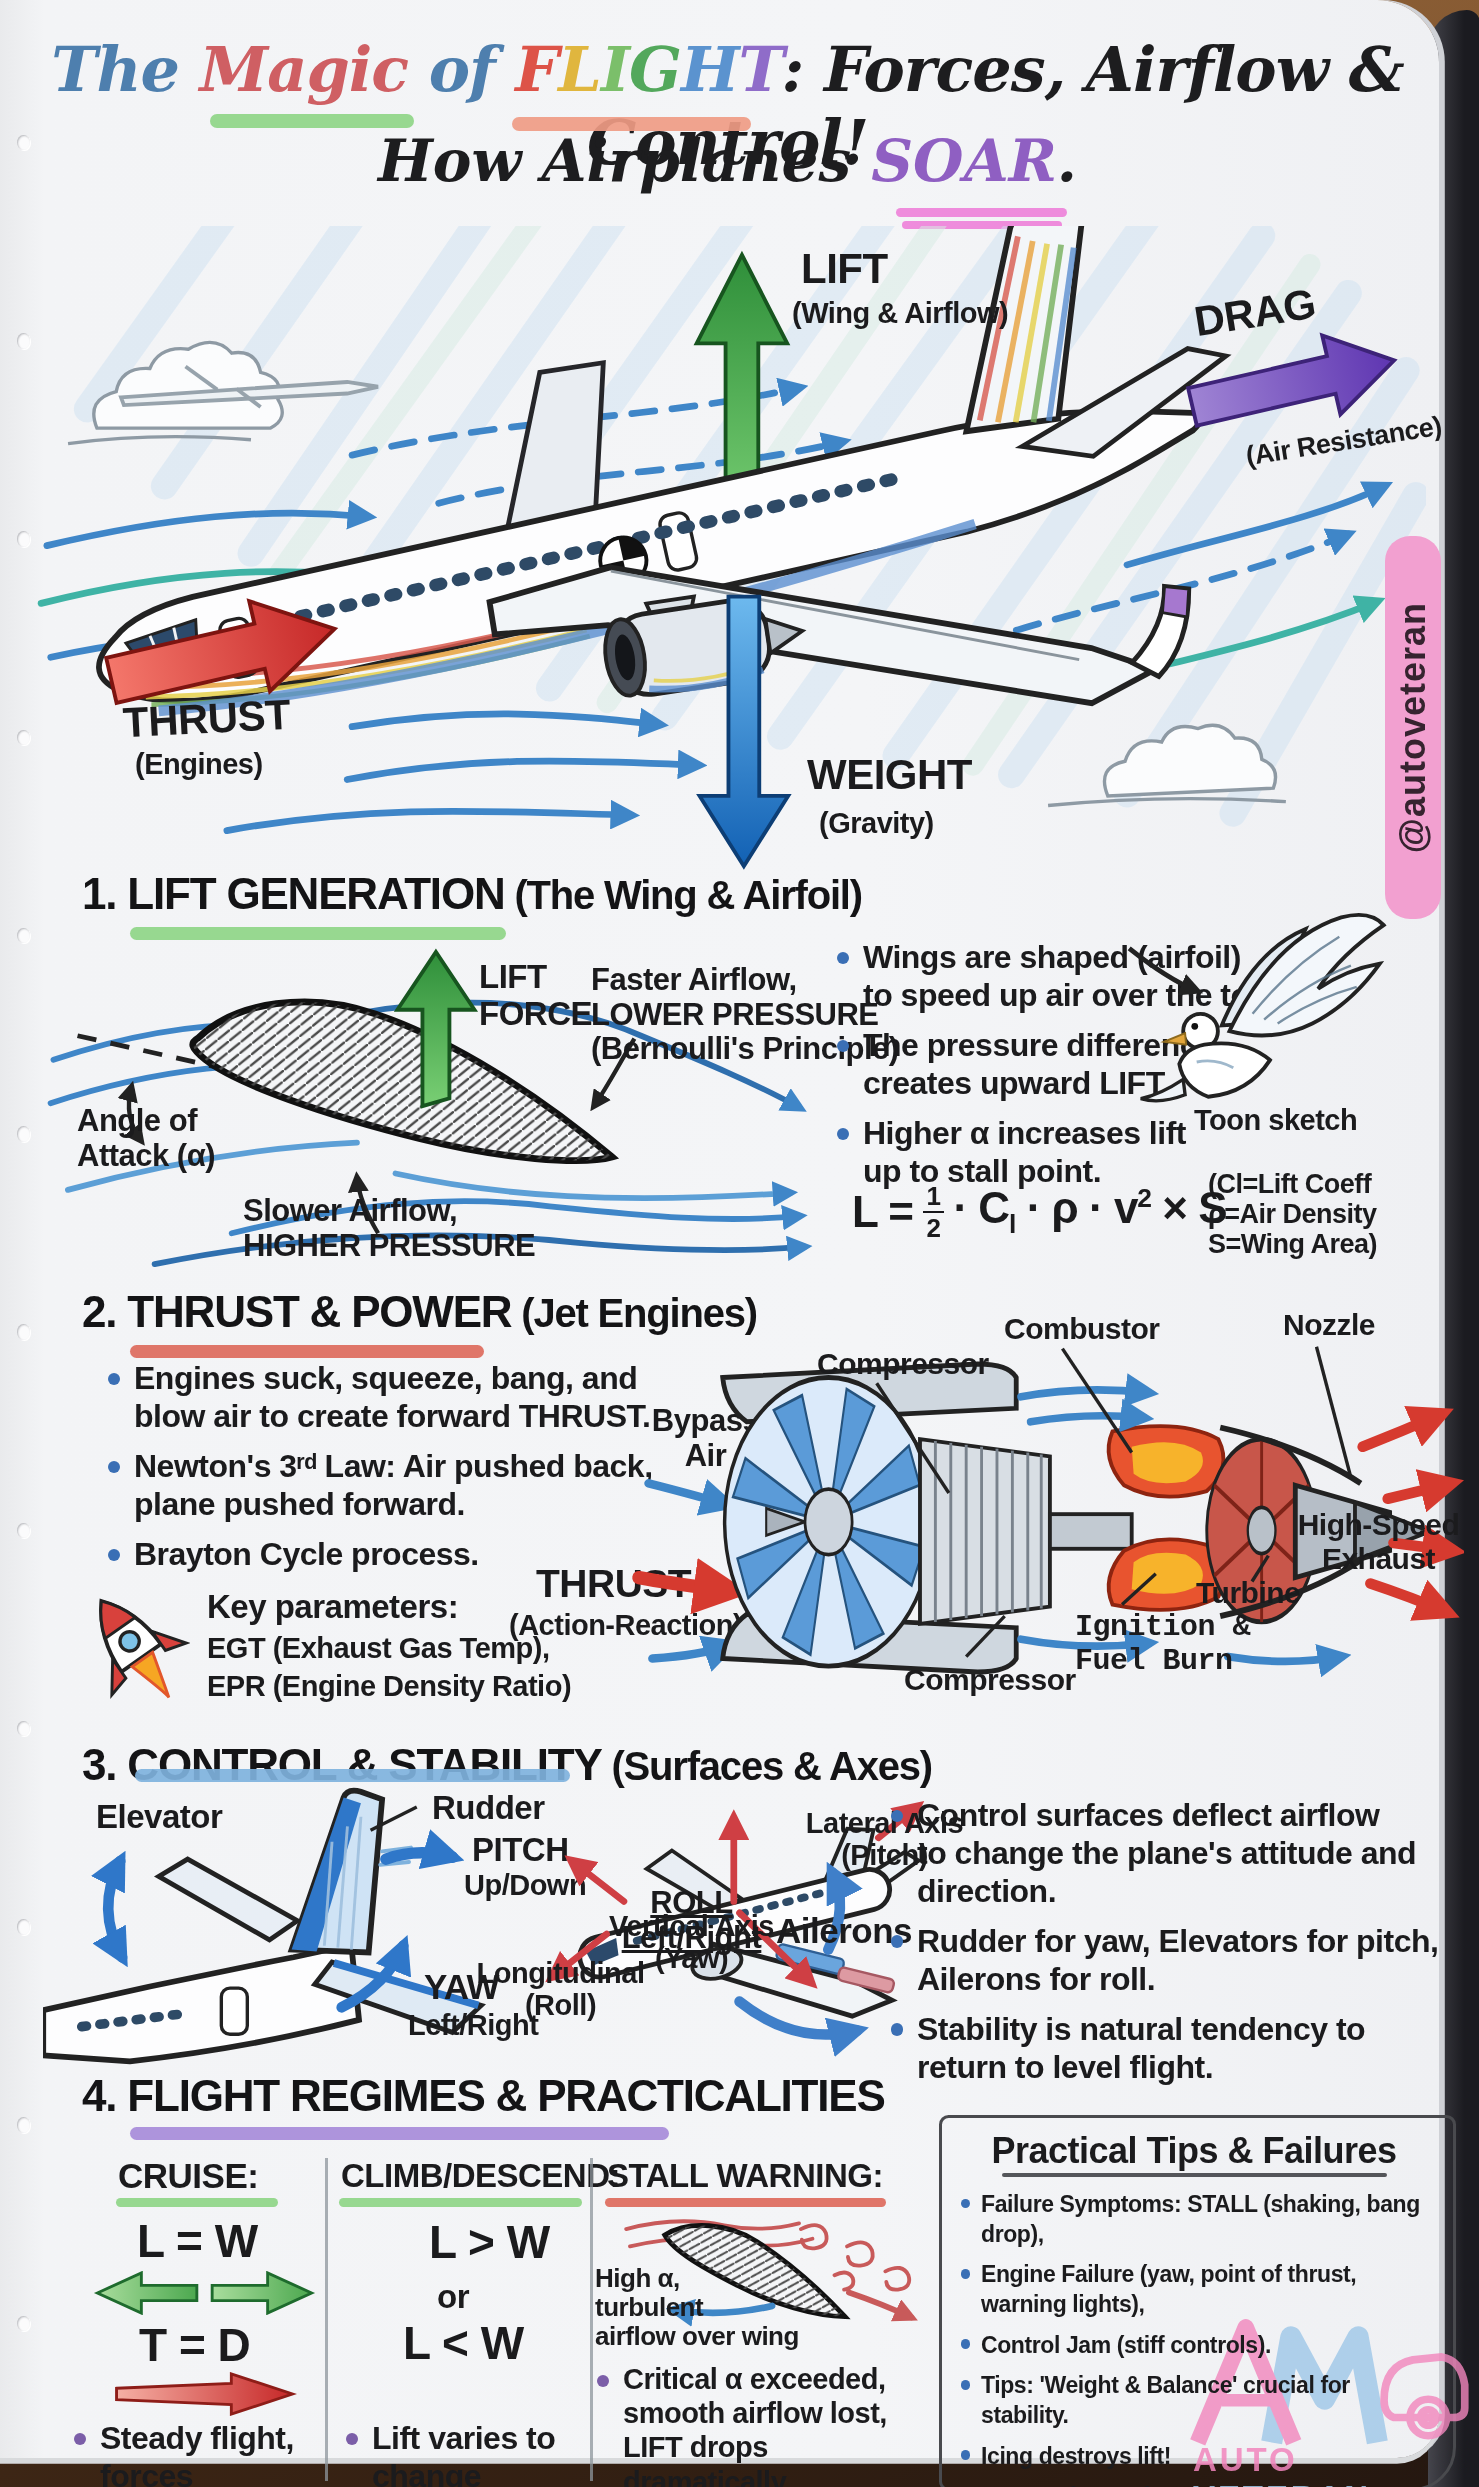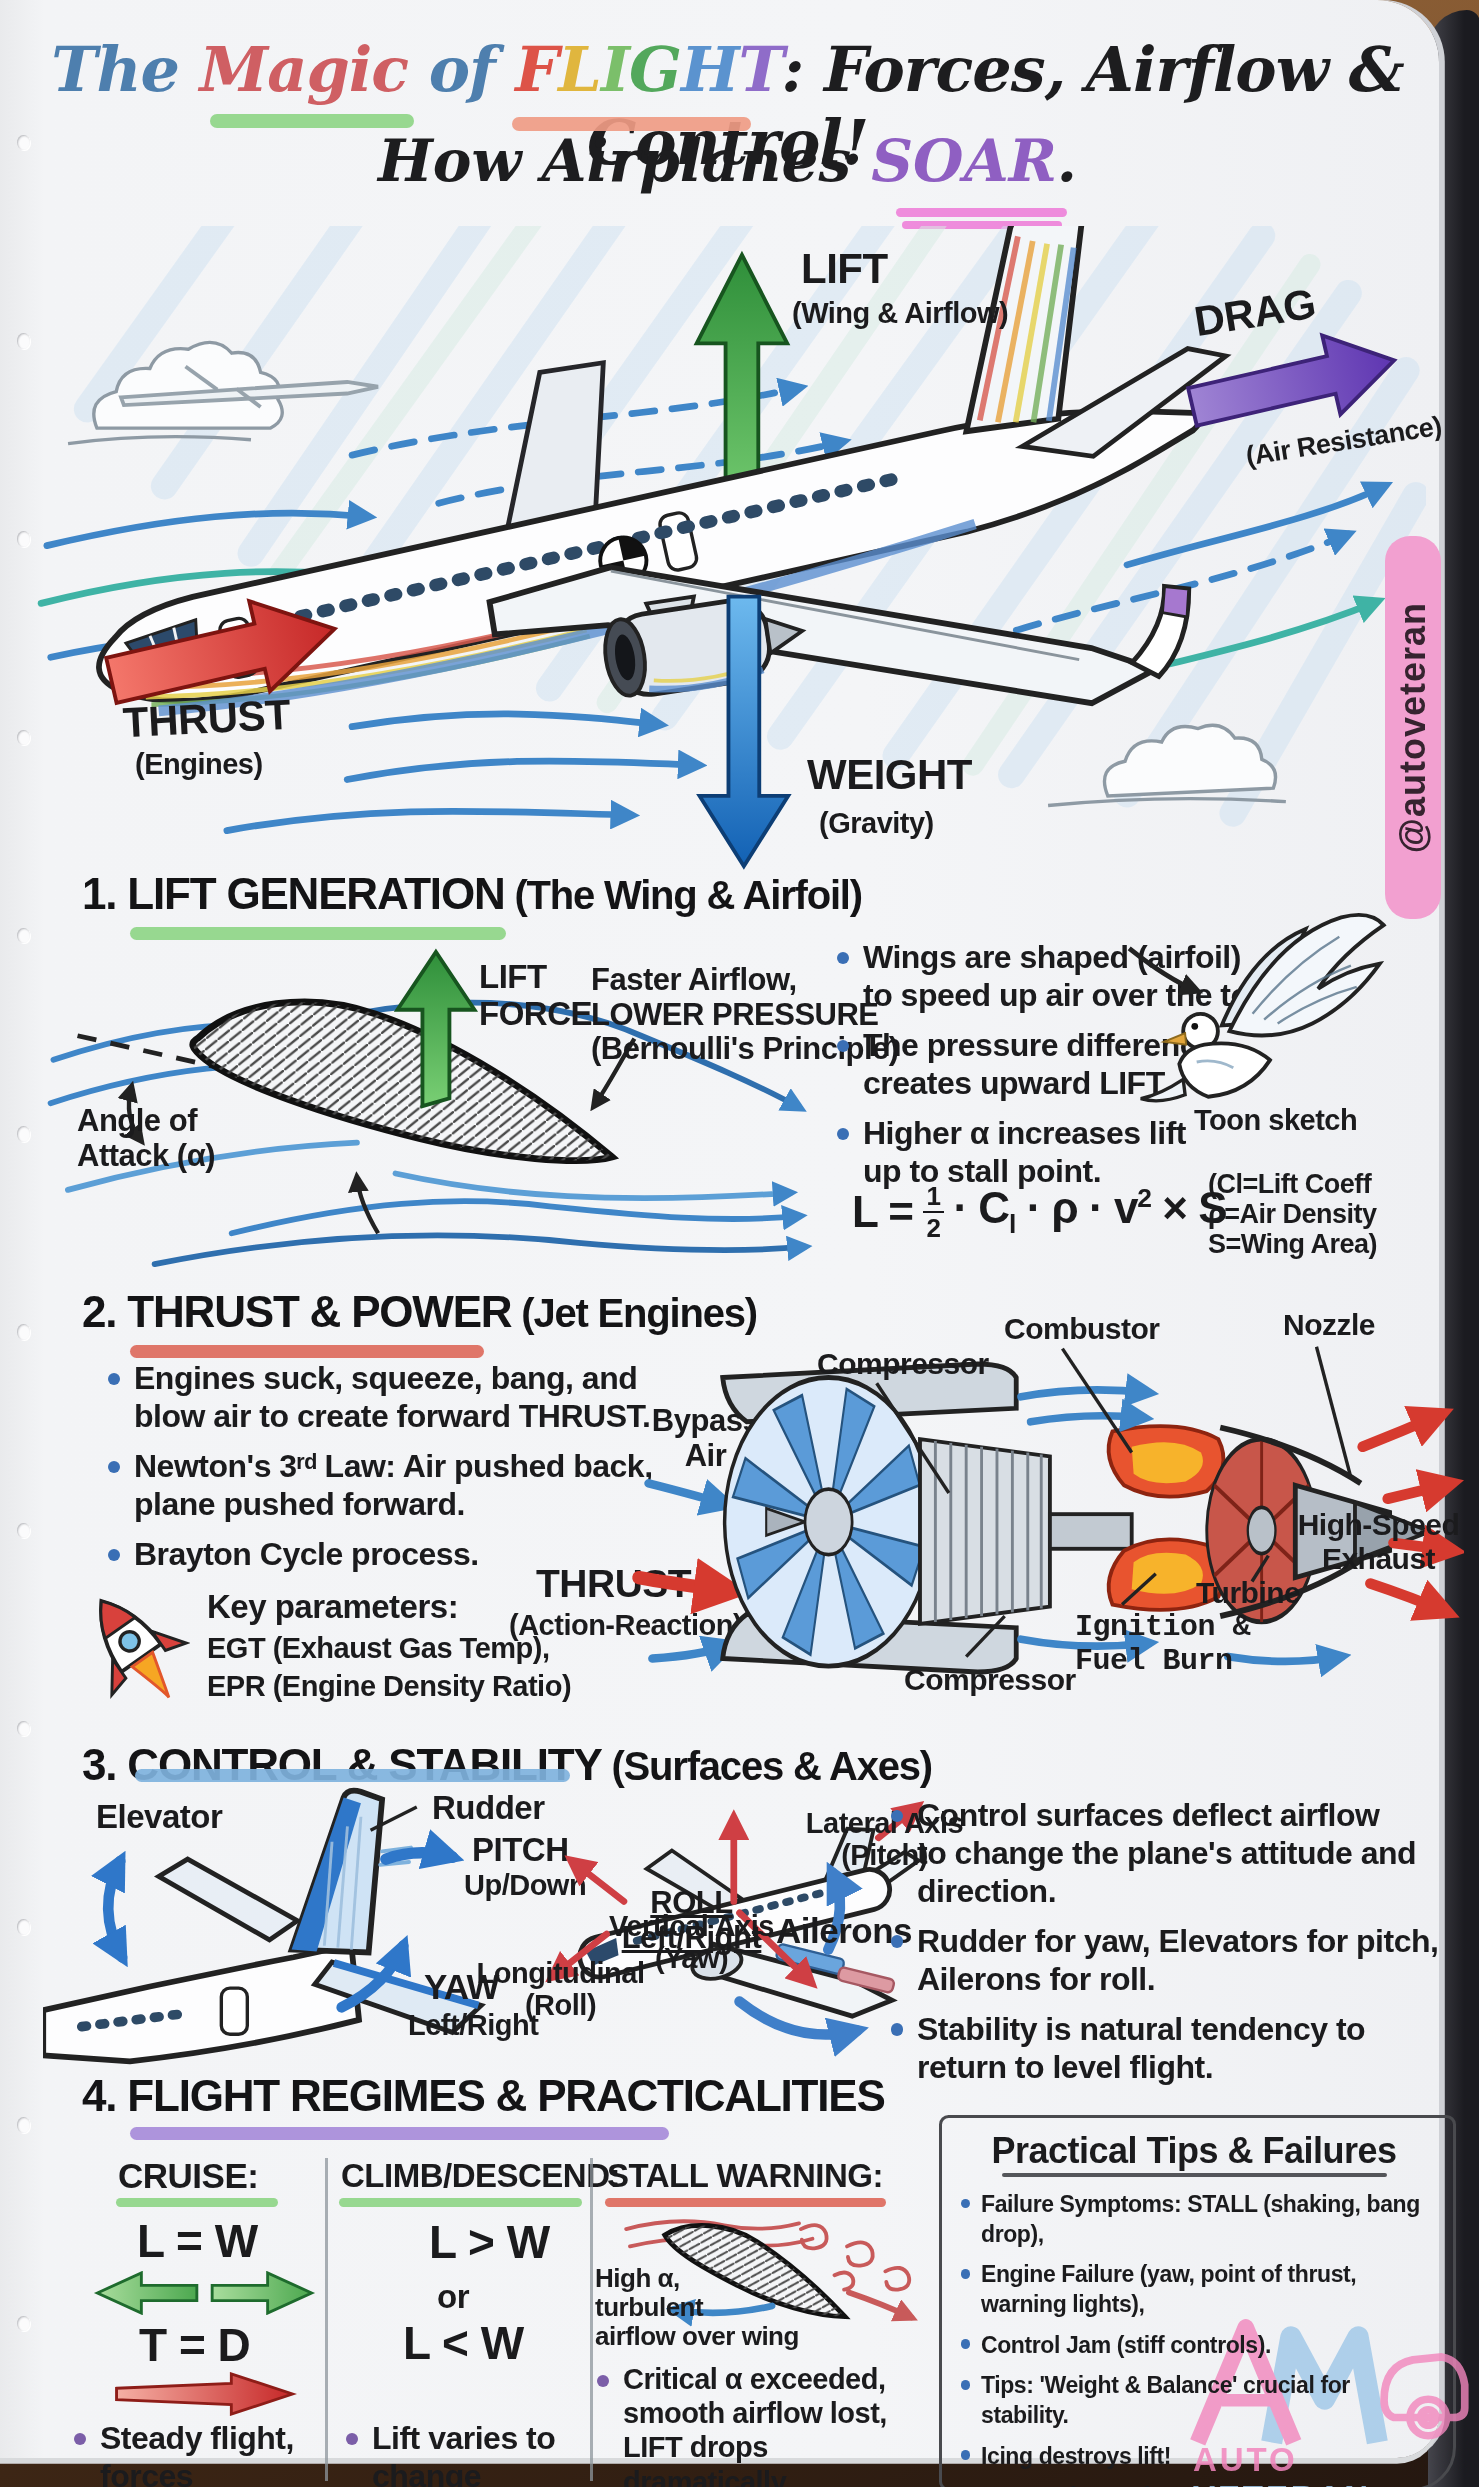--- a/index.html
+++ b/index.html
@@ -273,20 +273,22 @@
     <path d="M 618 98 C 600 128 590 148 576 168" stroke="#222" stroke-width="4.5" fill="none" marker-end="url(#aK1)"></path>
     <path d="M 352 300 C 340 280 332 262 330 242" stroke="#222" stroke-width="4.5" fill="none" marker-end="url(#aK1)"></path>
   </svg>
   <div class="lbl f34 ml" style="left:479px;top:959px;">LIFT
 FORCE</div>
   <div class="lbl f32 ml" style="left:591px;top:963px;">Faster Airflow,
 LOWER PRESSURE
 (Bernoulli's Principle)</div>
   <div class="lbl f32 ml" style="left:77px;top:1104px;">Angle of
 Attack (α)</div>
+  <div class="lbl f32 ml" style="left:243px;top:1194px;">Slower Airflow,
+HIGHER PRESSURE</div>
 
   <ul class="blist" style="left:830px;top:939px;width:539px;">
     <li>Wings are shaped (airfoil)
 to speed up air over the top.</li>
     <li>The pressure difference
 creates upward LIFT.</li>
     <li>Higher α increases lift
 up to stall point.</li>
   </ul>
 

